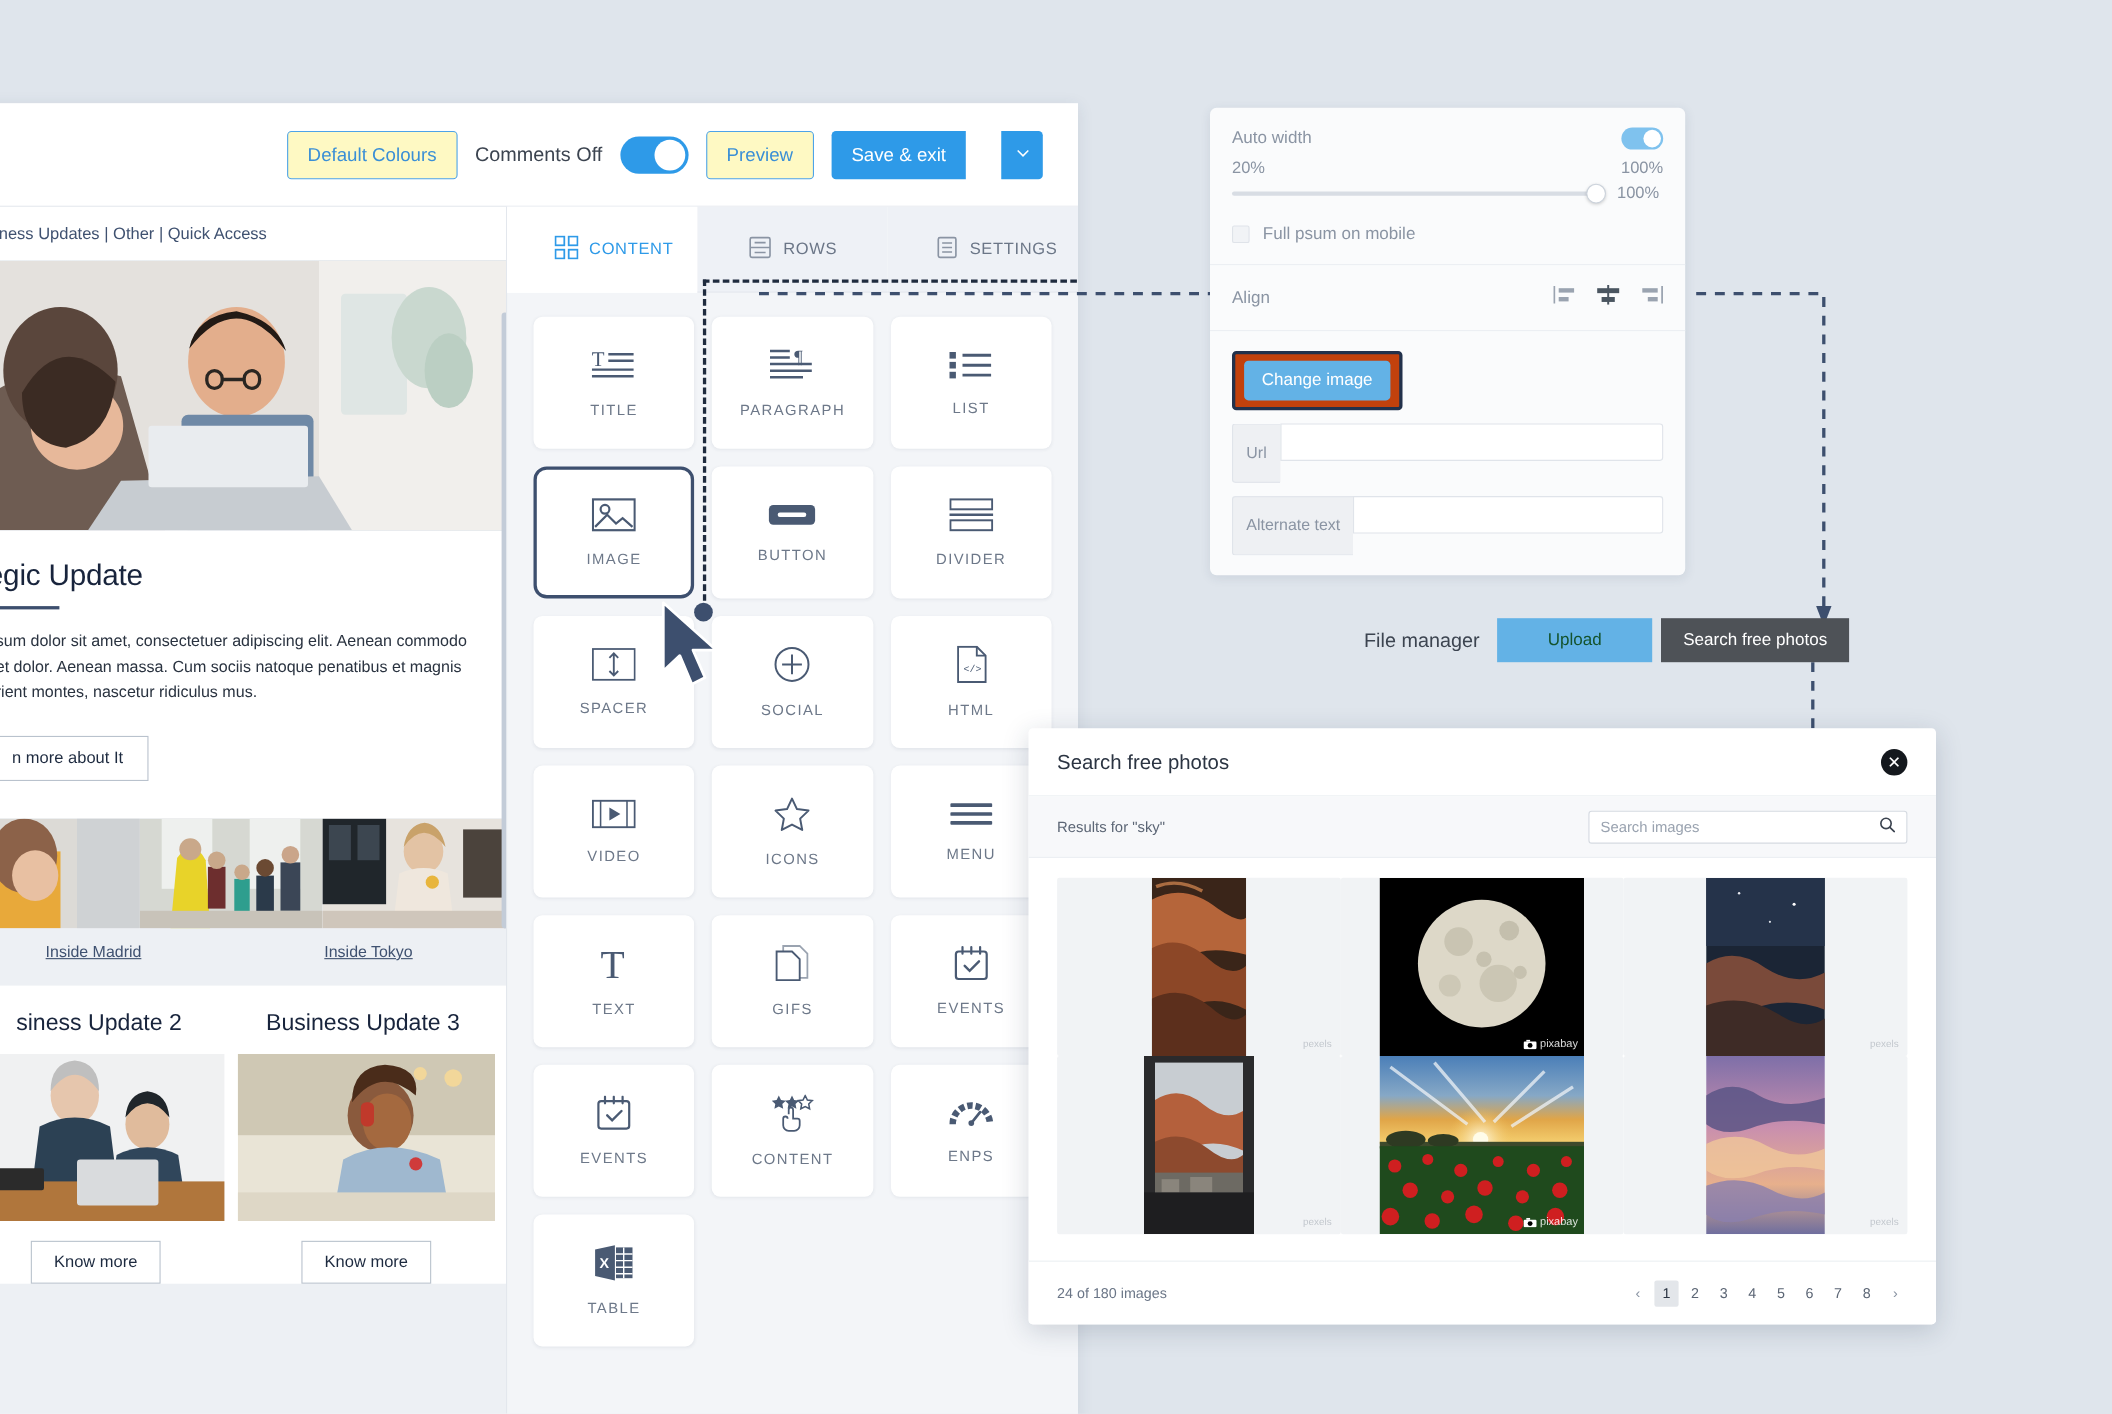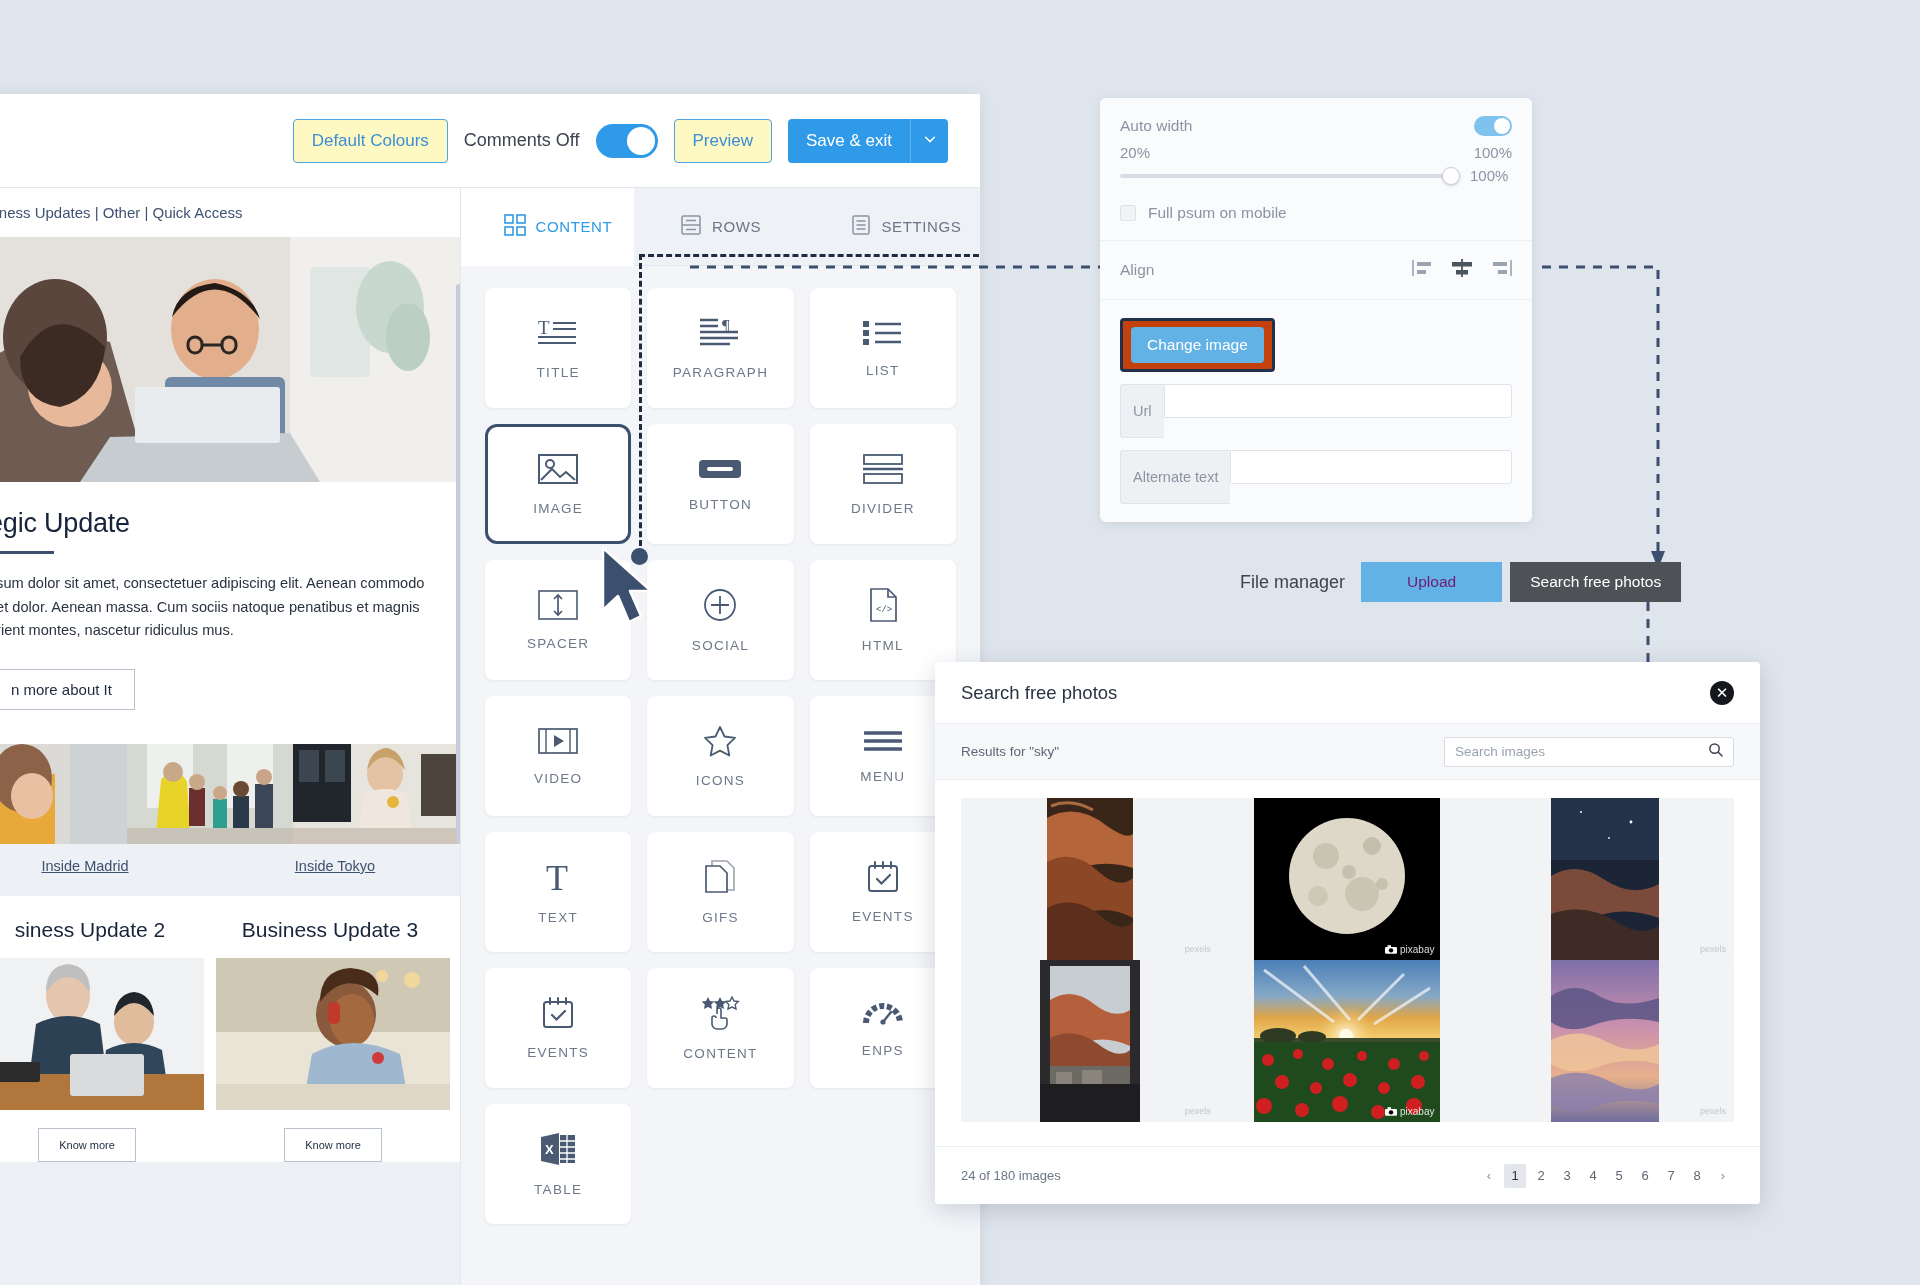--- a/index.html
+++ b/index.html
@@ -31,21 +31,21 @@
   }
   .comments-label { font-size: 18px; color: #3c4450; white-space: nowrap; }
   .toggle-pill {
     width: 62px; height: 34px; border-radius: 17px; background: #2e9ae8;
     position: relative; cursor: pointer; flex: none;
   }
   .toggle-pill .knob {
     position: absolute; right: 3px; top: 3px; width: 28px; height: 28px;
     border-radius: 50%; background: #fff;
   }
-  .save-group { display: flex; }
+  .save-group { display: flex; gap: 32px; }
   .btn-primary {
     background: #2e9ae8; color: #fff; border: none; border-radius: 4px 0 0 4px;
     font-size: 17px; padding: 12px 18px; cursor: pointer;
     font-family: "Liberation Sans", sans-serif; white-space: nowrap;
   }
   .btn-caret {
     background: #2e9ae8; color: #fff; border: none; border-left: 1px solid #5fb4ee;
     border-radius: 0 4px 4px 0; width: 38px; cursor: pointer;
     display: flex; align-items: center; justify-content: center;
   }
@@ -84,21 +84,21 @@
   .nl-updates { background: #fff; padding: 22px 0 0 0; }
   .nl-updates-titles { display: flex; padding: 0 10px 16px 10px; }
   .nl-updates-titles h3 {
     flex: 1; text-align: center; font-size: 21px; font-weight: 400; color: #18243c;
   }
   .nl-updates-imgs { display: flex; gap: 12px; padding: 0 10px; }
   .nl-updates-imgs .cell { flex: 1; height: 152px; overflow: hidden; position: relative; }
   .nl-updates-btns { display: flex; gap: 12px; padding: 18px 10px 0 10px; }
   .nl-updates-btns button {
     flex: 0 0 auto; margin: 0 auto; border: 1px solid #b9c2cd; background: #fff;
-    padding: 10px 20px; font-size: 11px; color: #1d2a3f; cursor: pointer;
+    padding: 10px 20px; font-size: 15px; color: #1d2a3f; cursor: pointer;
     font-family: "Liberation Sans", sans-serif;
   }
   .btnwrap { flex: 1; display: flex; justify-content: center; }
 
   
   .pane-scroll {
     position: absolute; left: 496px; top: 190px; width: 6px; height: 560px;
     background: #c3ccd8; border-radius: 3px;
   }
 
@@ -199,21 +199,21 @@
     background: #fff; height: 34px;
   }
 
   
   .filemanager-row {
     position: absolute; left: 1240px; top: 562px;
     display: flex; align-items: center; gap: 0;
   }
   .fm-label { font-size: 18px; color: #3c4450; margin-right: 16px; }
   .fm-upload {
-    background: #63b2e6; color: #701a75; border: none;
+    background: #63b2e6; color: #14532d; border: none;
     font-size: 15.5px; padding: 11px 46px; cursor: pointer;
     font-family: "Liberation Sans", sans-serif;
   }
   .fm-search {
     background: #4e5257; color: #fff; border: none; margin-left: 8px;
     font-size: 15.5px; padding: 11px 20px; cursor: pointer;
     font-family: "Liberation Sans", sans-serif;
   }
 
   

